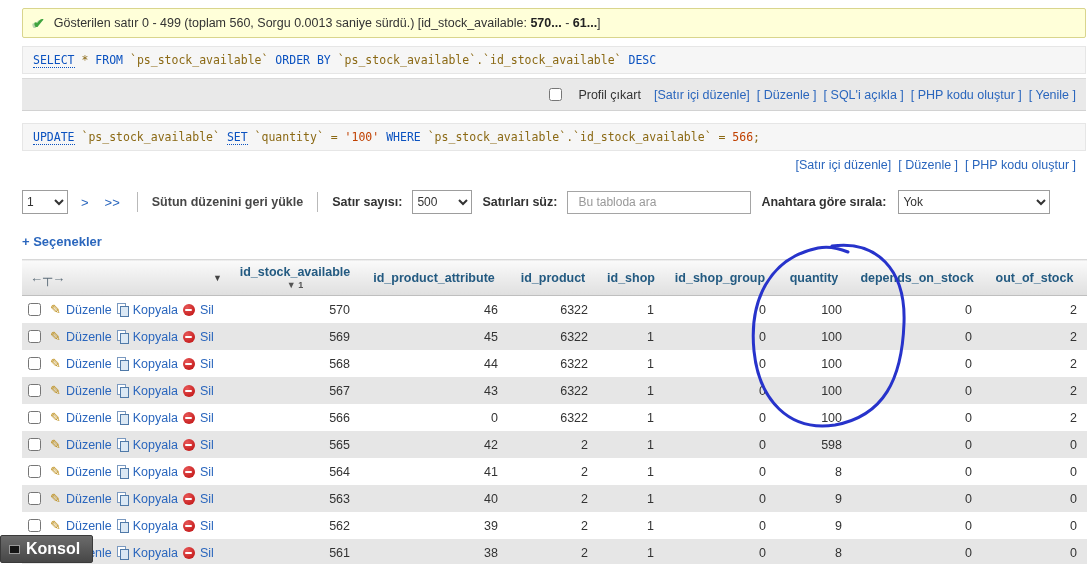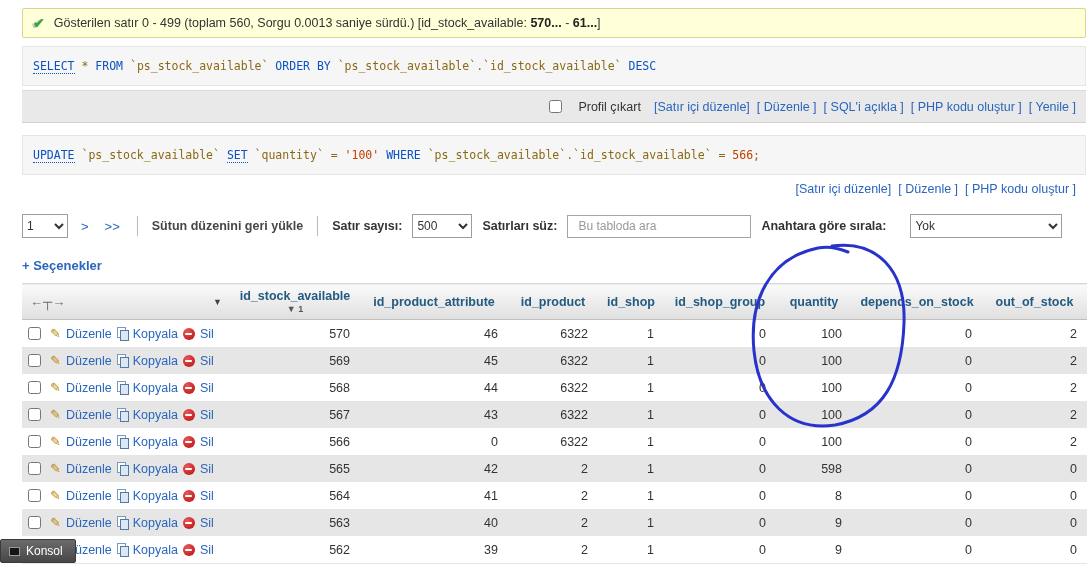--- a/index.html
+++ b/index.html
@@ -16,21 +16,21 @@
     display:flex; align-items:center; gap:9px;
     background:#FFFFD9; border:1px solid #D9D58D;
     padding:6px 10px; border-radius:2px;
   }
   .ok-icon { color:#3fa33f; font-weight:bold; font-size:14px; text-shadow:-2px 1px 0 #b9d3ae; }
   .msg b { color:#222; }
 
   
   .sqlbox {
     margin-top:8px; background:#F6F6F6; border:1px solid #E6E6E6;
-    padding:12px 10px; font-family:"DejaVu Sans Mono", monospace;
+    padding:6px 10px; font-family:"DejaVu Sans Mono", monospace;
     font-size:11.5px; color:#8B6914; white-space:pre-wrap;
   }
   .sqlbox.second { margin-top:12px; }
   .kw { color:#0b52c0; text-decoration:none; cursor:pointer; }
   .kw.u { border-bottom:1px dotted #0b52c0; }
   .str { color:#C04000; }
   .num-lit { color:#C04000; }
 
   
   .toolbar {
@@ -42,21 +42,21 @@
   .prof { display:flex; align-items:center; gap:13px; color:#333; margin-right:6px; }
 
   
   .navbar { margin-top:16px; display:flex; align-items:center; gap:10px; }
   .navbar select {
     height:24px; border:1px solid #9d9d9d; background:#fff; font-size:12px;
     font-family:"Liberation Sans", sans-serif; color:#333;
   }
   .sel-page { width:46px; }
   .sel-rows { width:60px; }
-  .sel-sort { width:152px; margin-left:14px; }
+  .sel-sort { width:152px; margin-left:2px; }
   .pg-link { color:#2a66bd; text-decoration:none; font-size:13px; cursor:pointer; padding:0 3px; }
   .vdiv { width:1px; height:20px; background:#b9b9b9; margin:0 4px; }
   .restore { font-weight:bold; color:#474747; cursor:pointer; }
   .nlbl { color:#333;font-weight:bold; }
   .filter-input {
     width:184px; height:23px; border:1px solid #a5a5a5; padding:2px 10px;
     font-family:"Liberation Sans", sans-serif; font-size:12px; color:#333;
   }
   .filter-input::placeholder { color:#999; }
 
@@ -89,21 +89,21 @@
   .icon-copy { position:relative; width:11px; height:13px; display:inline-block; }
   .icon-copy::before { content:""; position:absolute; left:0; top:0; width:7px; height:9px; border:1px solid #7a99c0; background:#fff; }
   .icon-copy::after  { content:""; position:absolute; left:3px; top:3px; width:7px; height:9px; border:1px solid #4f79a8; background:#dbe8f4; }
   .icon-del { width:12px; height:12px; border-radius:50%; background:radial-gradient(circle at 35% 30%, #e85656, #bb0b0b); display:inline-block; position:relative; }
   .icon-del::after { content:""; position:absolute; left:2.5px; top:5px; width:7px; height:2px; background:#fff; border-radius:1px; }
 
   
   .konsol {
     position:absolute; left:0; bottom:1px; display:flex; align-items:center; gap:6px;
     background:linear-gradient(#6b6b6b,#474747); color:#fff; padding:4px 12px 4px 8px;
-    font-size:12px; border:1px solid #3a3a3a; border-radius:2px; cursor:pointer;
+    font-size:16px; border:1px solid #3a3a3a; border-radius:2px; cursor:pointer;font-weight:bold;
   }
   .konsol-icon { width:11px; height:9px; background:#151515; border:1px solid #9a9a9a; display:inline-block; }
 
   
   .annot { position:absolute; left:736px; top:239px; width:176px; height:198px; pointer-events:none; }
 </style>
 </head>
 <body>
 
 <div class="page">

